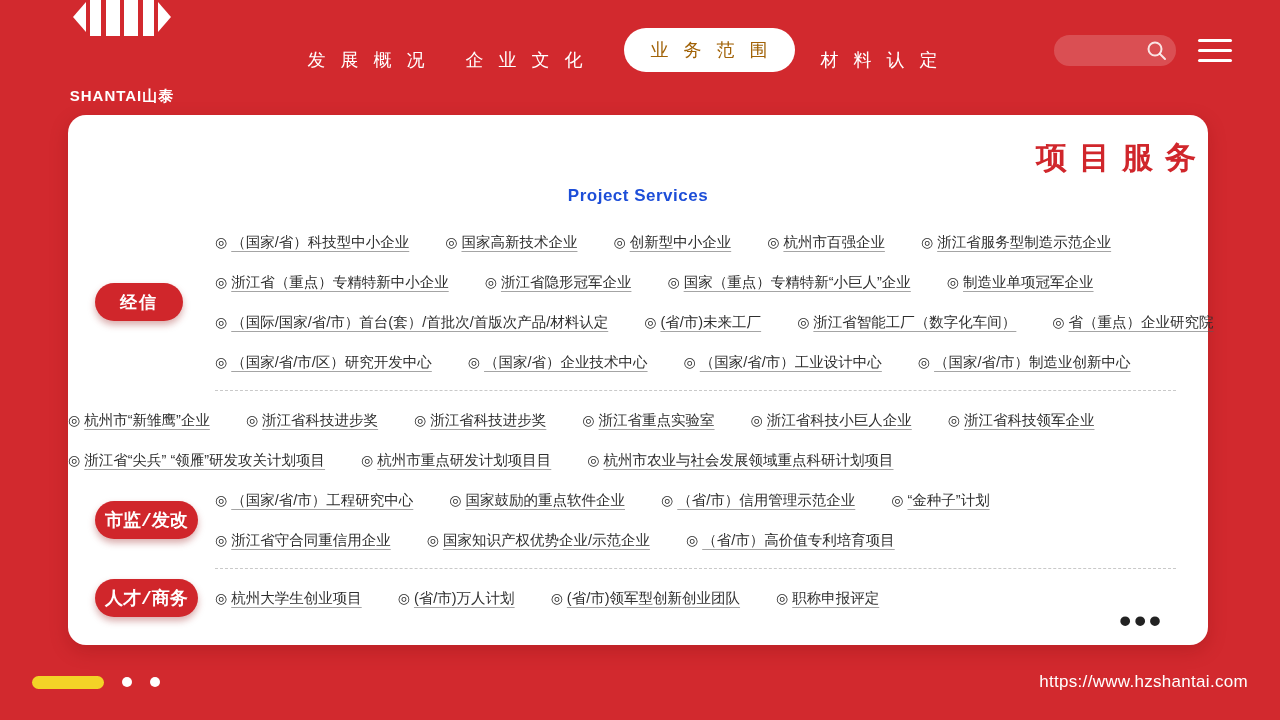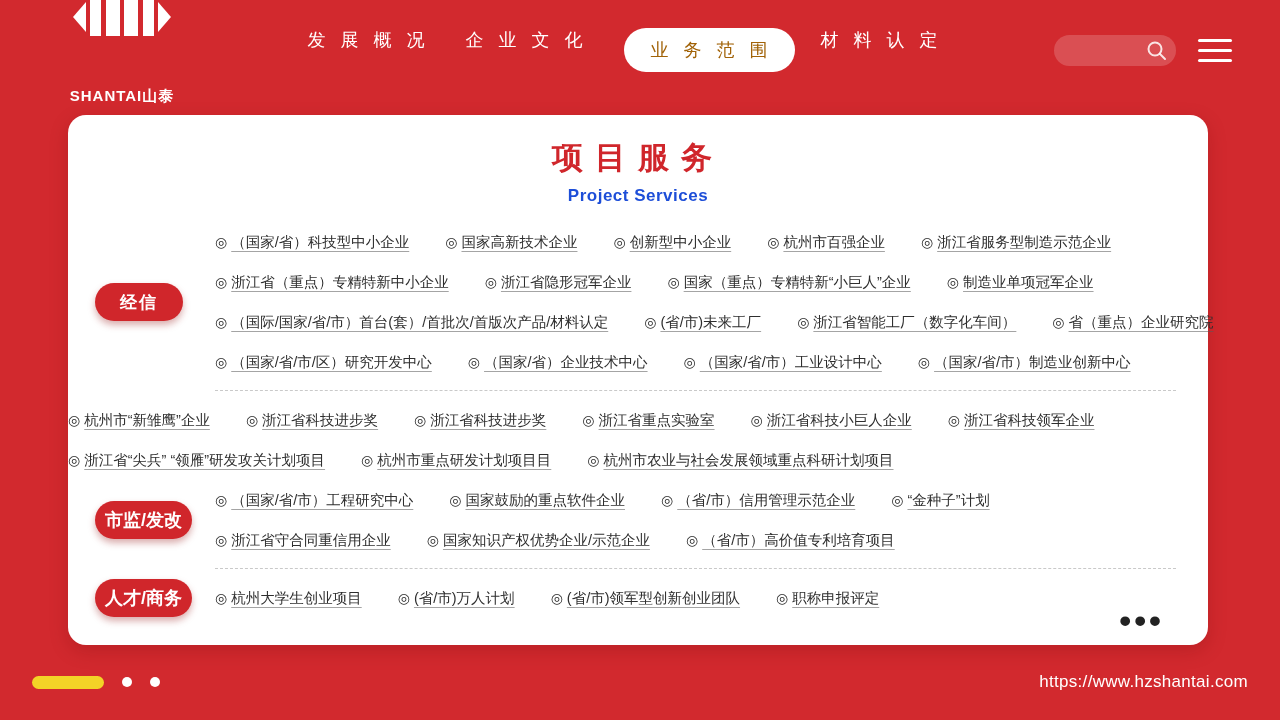--- a/index.html
+++ b/index.html
@@ -7,44 +7,44 @@
     width:1280px;height:720px;overflow:hidden;
     background:#d2292e;
     font-family:"Liberation Sans","DejaVu Sans",sans-serif;
     -webkit-font-smoothing:antialiased;
   }
   
   .header{height:100px;display:flex;align-items:center;padding:0 48px 0 68px;box-sizing:border-box;}
   .logo{display:flex;flex-direction:column;align-items:center;width:108px;flex:none;gap:44px;}
   .logo svg{display:block;}
   .brand{color:#fff;font-weight:bold;font-size:15px;letter-spacing:1px;margin-top:3px;white-space:nowrap;}
-  .nav{flex:1;display:flex;align-items:flex-start;justify-content:center;gap:26px;margin:0 30px 0 60px;}
+  .nav{flex:1;display:flex;align-items:flex-end;justify-content:center;gap:26px;margin:0 30px 0 60px;}
   .nav-item{color:#fff;font-size:18px;letter-spacing:15px;white-space:nowrap;cursor:pointer;}
   .nav-item.active{background:#fff;color:#a16207;border-radius:22px;padding:10px 12px 10px 27px;}
   .search{position:relative;width:122px;height:31px;flex:none;margin-right:22px;}
   .search input{
     width:100%;height:100%;box-sizing:border-box;border:none;outline:none;
     border-radius:16px;background:rgba(255,255,255,0.18);color:#fff;
     padding:0 34px 0 14px;font-size:14px;
   }
   .search .mag{position:absolute;right:9px;top:5px;}
   .burger{width:34px;flex:none;cursor:pointer;}
   .burger span{display:block;height:3px;background:#fff;border-radius:2px;margin:7px 0;}
   
   .card{
     position:relative;margin:15px auto 0 68px;width:1140px;height:530px;
     background:#fff;border-radius:18px;box-sizing:border-box;
     box-shadow:0 6px 18px rgba(120,10,10,0.25);
     padding-top:22px;
   }
-  .card-title{text-align:center;color:#d0262b;font-size:31px;font-weight:bold;letter-spacing:12px;}
+  .card-title{text-align:right;color:#d0262b;font-size:31px;font-weight:bold;letter-spacing:12px;}
   .card-subtitle{text-align:center;color:#1d4ed8;font-size:17px;font-weight:bold;margin-top:7px;letter-spacing:0.5px;}
   .sections{margin-top:16px;}
   .section{display:flex;align-items:center;}
-  .pill-col{width:147px;flex:none;display:flex;justify-content:flex-start;padding-left:27px;box-sizing:border-box;}
+  .pill-col{width:147px;flex:none;display:flex;justify-content:flex-start;padding-left:27px;box-sizing:border-box;font-family:Liberation Mono, monospace;}
   .pill{
     min-width:88px;height:38px;box-sizing:border-box;border-radius:19px;
     background:#d0262b;color:#fff;font-weight:bold;font-size:17px;letter-spacing:2px;
     display:flex;align-items:center;justify-content:center;padding:0 10px;
     box-shadow:0 4px 7px rgba(150,20,20,0.35);cursor:pointer;white-space:nowrap;
   }
   .pill.small{font-size:18px;letter-spacing:0;}
   .rows{flex:1;min-width:0;}
   .row{display:flex;flex-wrap:nowrap;align-items:center;height:40px;column-gap:36px;white-space:nowrap;}
   .item{color:#2e2e2e;font-size:14.5px;cursor:pointer;display:inline-flex;align-items:center;}

